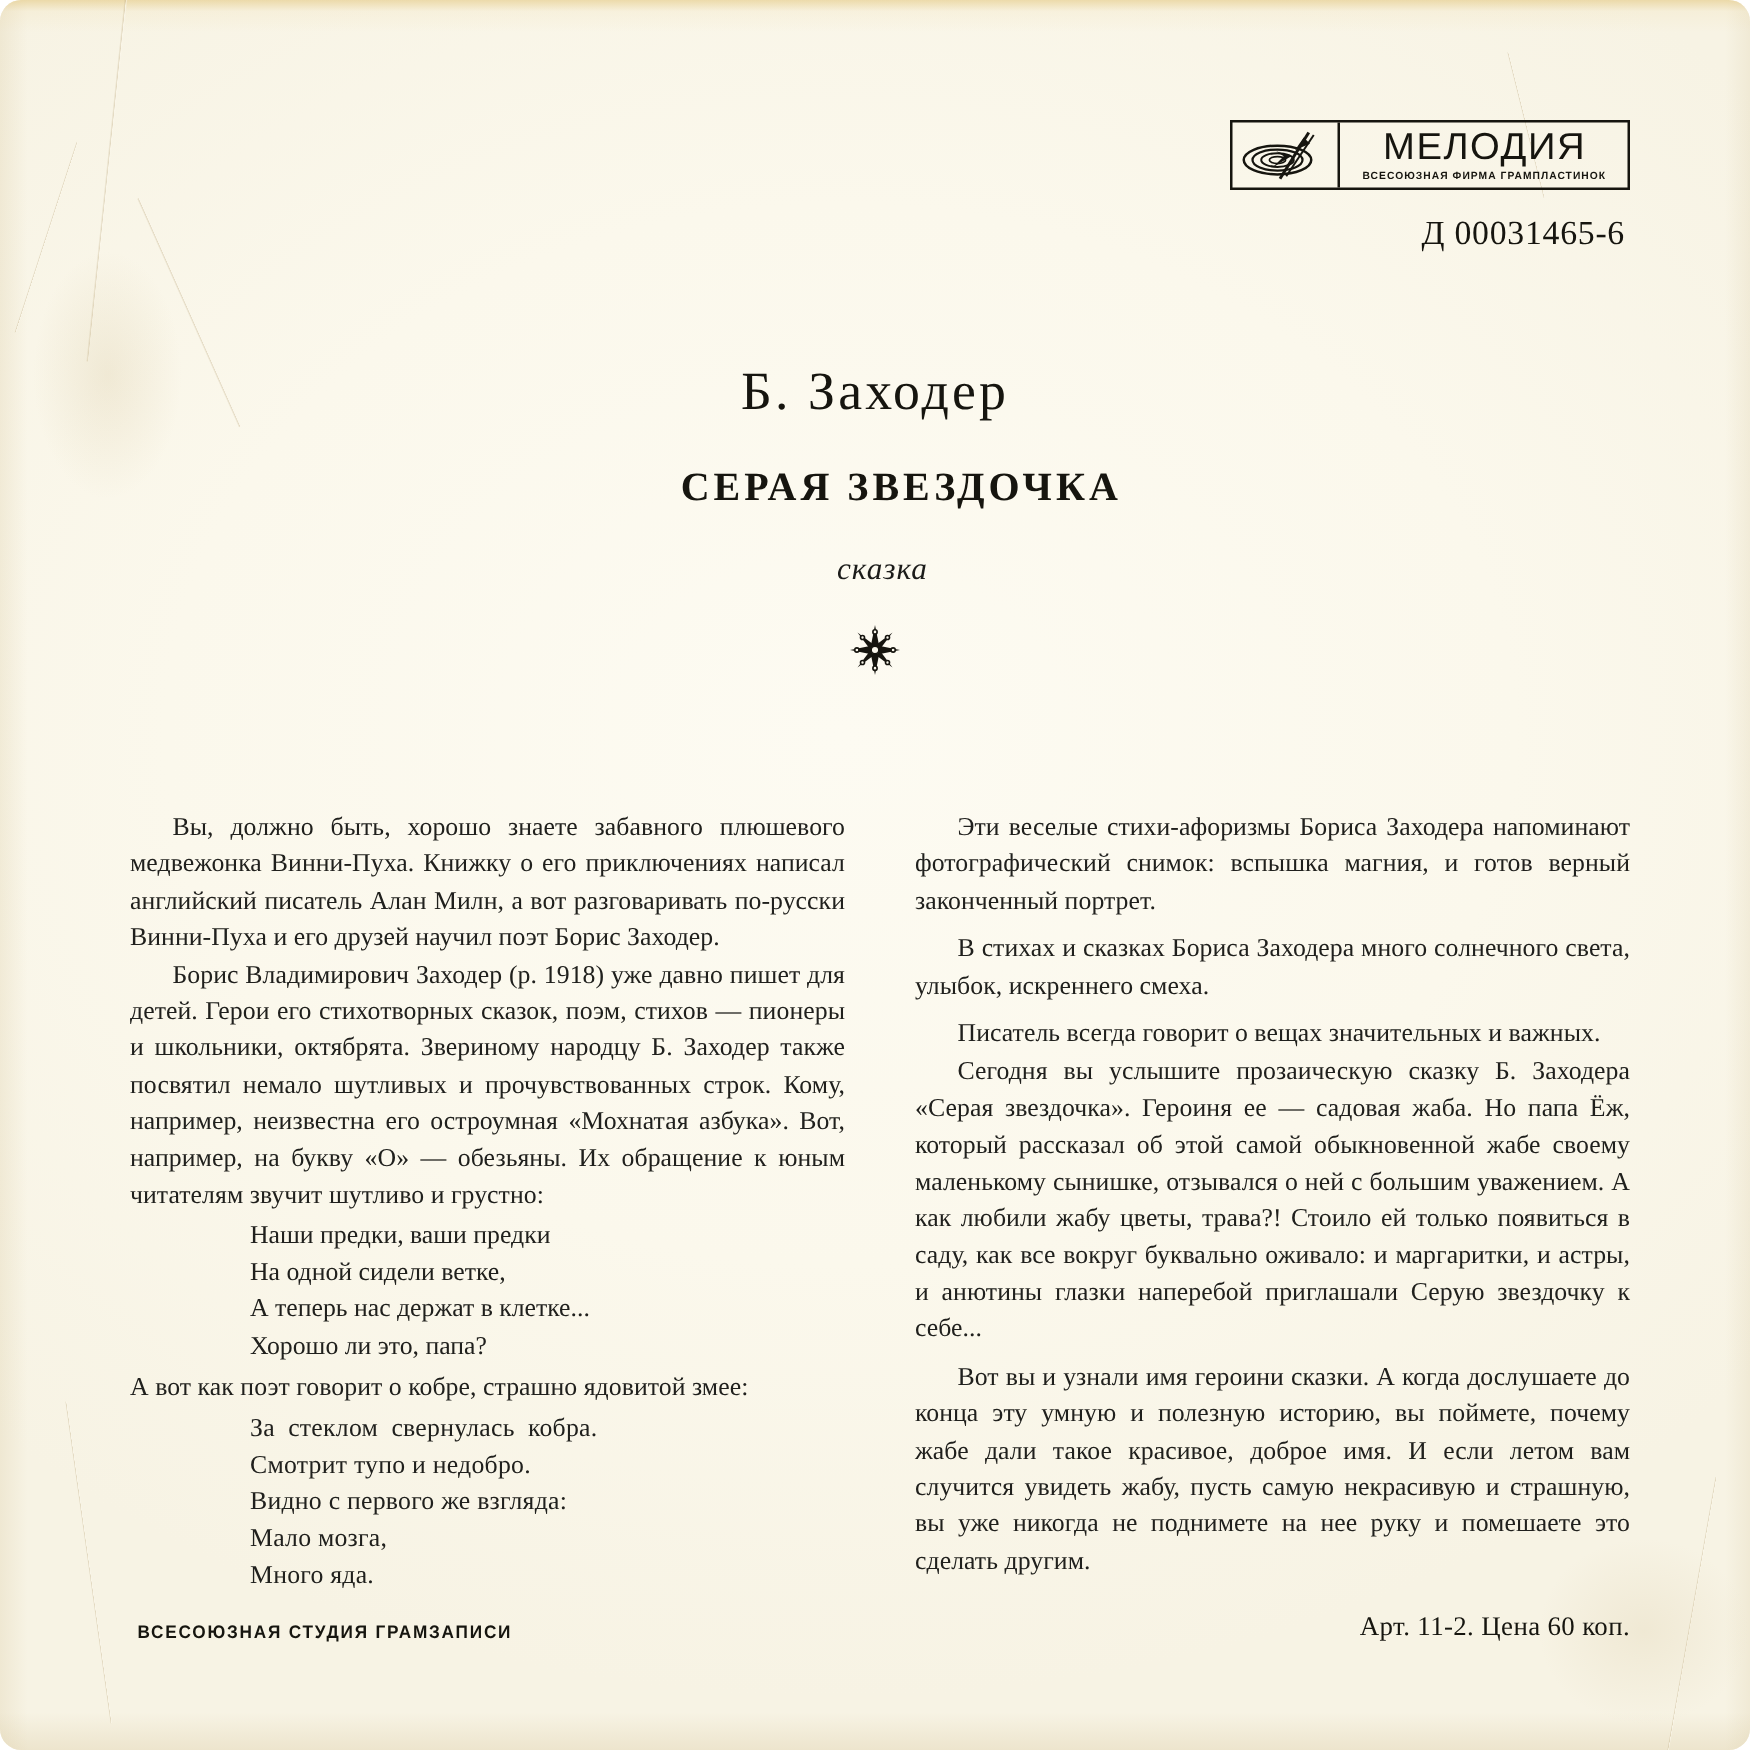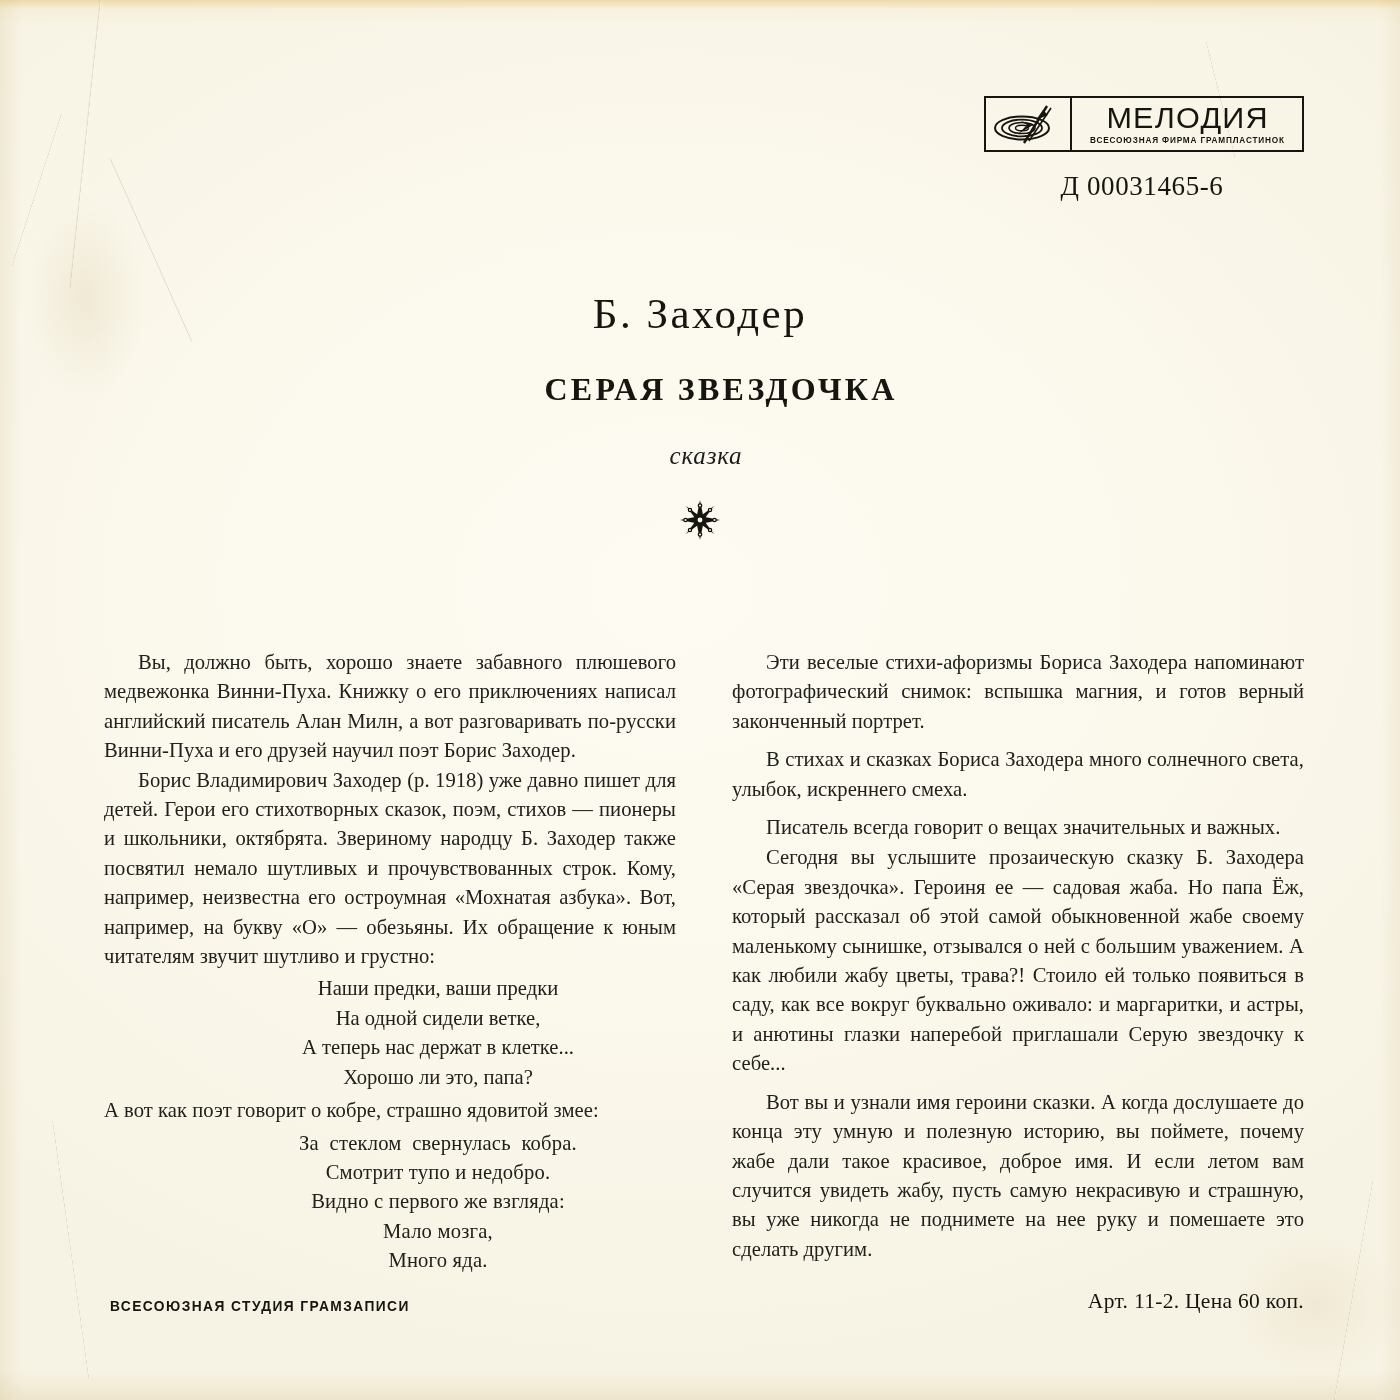--- a/index.html
+++ b/index.html
@@ -8,20 +8,21 @@
     background: #ffffff;
   }
   #sleeve {
     position: relative;
     width: 1400px;
     height: 1400px;
     overflow: hidden;
     background: #fbf8ed;
     font-family: "Liberation Serif", serif;
     color: #1c1c1a;
+    border-radius: 17px;
   }
   
   .paper-base {
     position: absolute;
     inset: 0;
     background:
       radial-gradient(ellipse 70% 55% at 48% 42%, #fdfbf2 0%, #fbf8ec 55%, #f7f3e4 100%);
   }
   .paper-tint {
     position: absolute;
@@ -109,21 +110,21 @@
     color: #16150f;
     margin-top: 3px;
     transform: scaleX(0.99);
   }
   .catalog {
     margin-top: 19px;
     font-family: "Liberation Serif", serif;
     font-size: 27px;
     letter-spacing: 0.6px;
     color: #16150f;
-    text-align: center;
+    text-align: right;
     padding-right: 4px;
   }
 
   
   .titles {
     position: absolute;
     left: 0; right: 0;
     top: 292px;
     text-align: center;
   }
@@ -190,21 +191,20 @@
     text-align-last: left;
     color: #20201d;
     letter-spacing: 0.05px;
   }
   .col p.indent { text-indent: 34px; }
   .col p.gap { margin-top: 1px; }
   .col p.gap-lg { margin-top: 9px; }
   .verse {
     margin: 3px 0 4px 0;
     padding-left: 96px;
-    text-align: center;
   }
   .verse div {
     font-family: "Liberation Serif", serif;
     font-size: 20.6px;
     line-height: 29.4px;
     color: #20201d;
     white-space: pre;
   }
   .verse.spread div { letter-spacing: 0.2px; }
 

